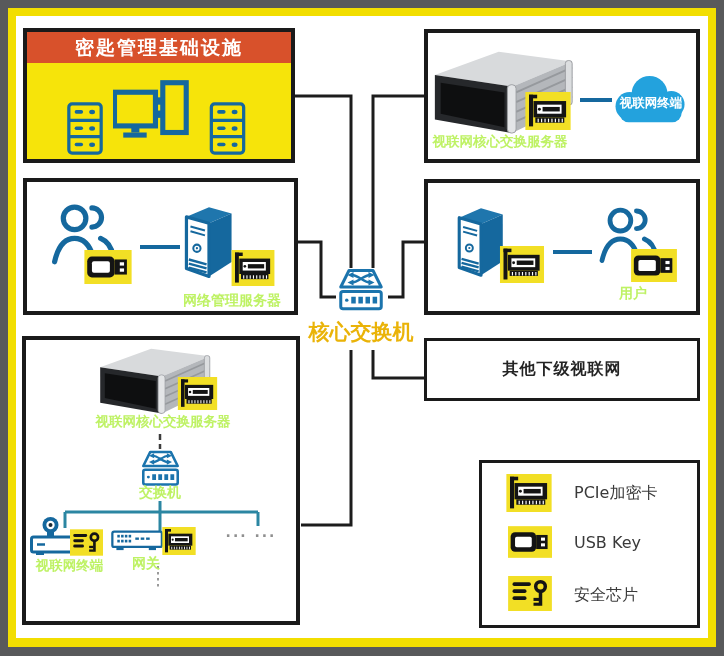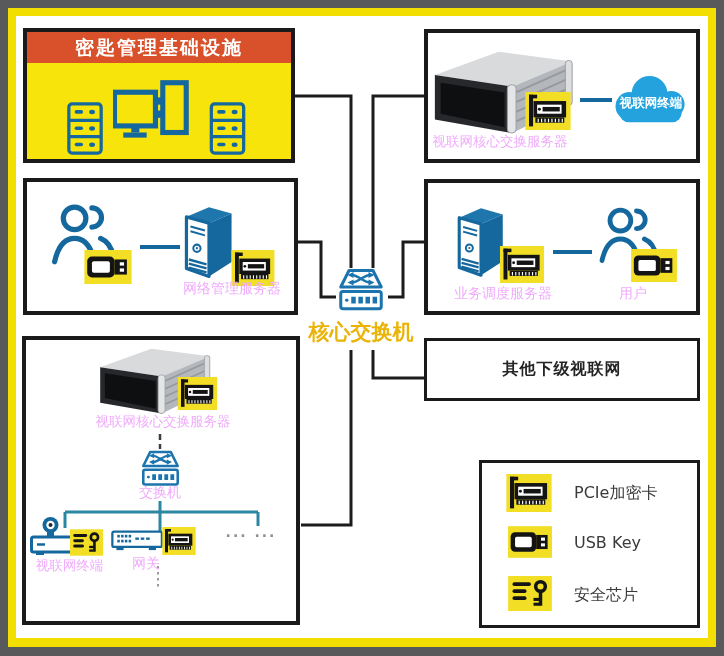--- a/index.html
+++ b/index.html
@@ -10,21 +10,21 @@
   .content{position:absolute;left:16px;top:16px;right:16px;bottom:18px;background:#ffffff;}
   .abs{position:absolute;}
   .panel{position:absolute;border:4px solid #1a1a1a;background:#ffffff;z-index:1;}
   .panel.thin{border-width:3px;}
   .kmi{background:#f6e40a;}
   .banner{position:absolute;left:0;top:0;right:0;height:31px;background:#d8512b;
           display:flex;align-items:center;justify-content:center;}
   .banner-title{color:#ffffff;font-size:19px;font-weight:700;letter-spacing:2px;white-space:nowrap;}
   svg.lines{position:absolute;left:0;top:0;width:724px;height:656px;z-index:2;pointer-events:none;}
   .icon{position:absolute;z-index:3;}
-  .lbl{position:absolute;z-index:4;font-size:14px;font-weight:400;color:#f0abfc;
+  .lbl{position:absolute;z-index:4;font-size:14px;font-weight:700;color:#bef264;
        text-align:center;line-height:1.15;white-space:nowrap;}
   .lbl.small{font-size:13.5px;}
   .lbl.big{font-size:21px;font-weight:700;color:#eab308;}
   .lbl.gray{color:#8f8f8f;letter-spacing:2px;font-weight:700;}
   .cloud-lbl{color:#ffffff;font-size:12.5px;font-weight:700;z-index:4;text-align:center;}
   .center-flex{display:flex;align-items:center;justify-content:center;}
   .othernet-text{font-size:16px;font-weight:700;color:#242424;letter-spacing:1px;text-align:center;}
   .ellipse{position:absolute;left:86px;top:586px;width:138px;height:34px;border:3px solid #1b74ad;
            border-radius:50%;background:#fff;z-index:3;display:flex;align-items:center;justify-content:center;}
   .ellipse span{font-size:13.5px;font-weight:700;color:#1d2f3e;white-space:nowrap;}
@@ -218,21 +218,21 @@
     </svg>
   <svg class="icon" style="left:82px;top:250px;width:52px;height:34px;">
       <use href="#sym-usb" xlink:href="#sym-usb"></use>
     </svg>
   <svg class="icon" style="left:180px;top:196px;width:58px;height:90px;">
       <use href="#sym-tower" xlink:href="#sym-tower"></use>
     </svg>
   <svg class="icon" style="left:227px;top:250px;width:52px;height:36px;">
       <use href="#sym-pcie" xlink:href="#sym-pcie"></use>
     </svg>
-  <div class="lbl" style="left:162px;top:280px;width:140px;">网络管理服务器</div>
+  <div class="lbl" style="left:162px;top:292px;width:140px;">网络管理服务器</div>
 
   <svg class="icon" style="left:431px;top:46px;width:145px;height:89px;">
       <use href="#sym-rack" xlink:href="#sym-rack"></use>
     </svg>
   <svg class="icon" style="left:521px;top:92px;width:54px;height:38px;">
       <use href="#sym-pcie" xlink:href="#sym-pcie"></use>
     </svg>
   <svg class="icon" style="left:607px;top:72px;width:87px;height:59px;">
       <use href="#sym-cloud" xlink:href="#sym-cloud"></use>
     </svg>
@@ -244,21 +244,20 @@
     </svg>
   <svg class="icon" style="left:496px;top:246px;width:52px;height:37px;">
       <use href="#sym-pcie" xlink:href="#sym-pcie"></use>
     </svg>
   <svg class="icon" style="left:598px;top:202px;width:64px;height:66px;">
       <use href="#sym-people" xlink:href="#sym-people"></use>
     </svg>
   <svg class="icon" style="left:629px;top:249px;width:50px;height:33px;">
       <use href="#sym-usb" xlink:href="#sym-usb"></use>
     </svg>
-  <div class="lbl" style="left:430px;top:285px;width:146px;">业务调度服务器</div>
   <div class="lbl" style="left:597px;top:285px;width:72px;">用户</div>
 
   <svg class="icon" style="left:337px;top:268px;width:48px;height:44px;">
       <use href="#sym-switch" xlink:href="#sym-switch"></use>
     </svg>
   <div class="lbl big" style="left:296px;top:320px;width:130px;">核心交换机</div>
 
   <svg class="icon" style="left:97px;top:344px;width:116px;height:71px;">
       <use href="#sym-rack" xlink:href="#sym-rack"></use>
     </svg>

